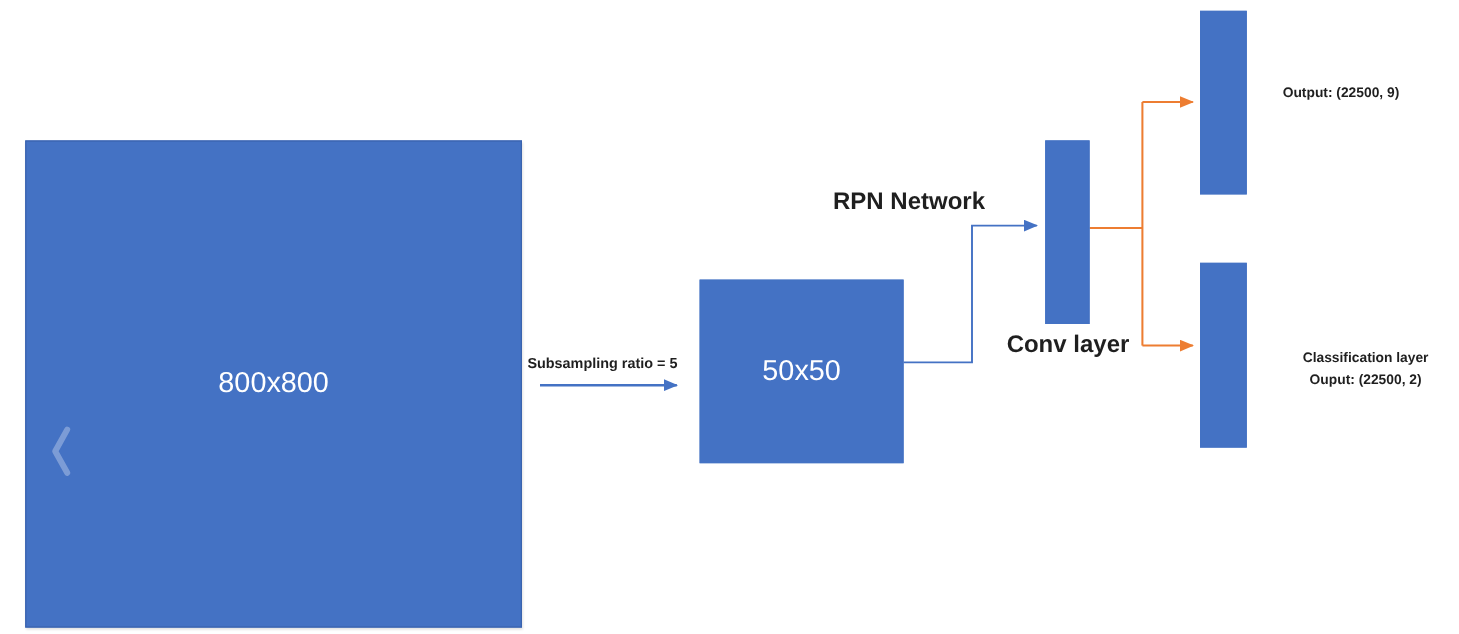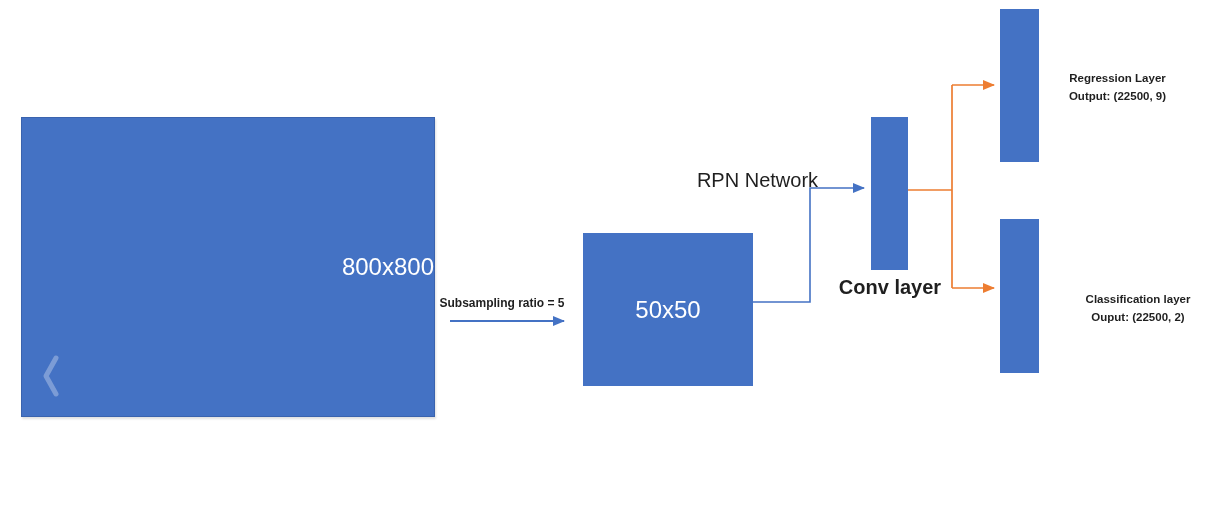--- a/index.html
+++ b/index.html
@@ -29,24 +29,23 @@
   .head-orange{fill:var(--connector-orange);}
   .box{
     position:absolute;
     background:var(--shape-blue);
     border:1px solid var(--shape-border);
     display:flex;align-items:center;justify-content:center;
     color:#ffffff;
   }
   .box-label{color:#ffffff;}
   .input-box{
-    left:21px;top:117px;width:414px;height:300px;
+    left:21px;top:117px;width:414px;height:406px;
     font-size:24px;
     box-shadow:1px 2px 2px rgba(0,0,0,0.12);
-    justify-content:flex-end;
   }
   .feature-box{
     left:583px;top:233px;width:170px;height:153px;
     font-size:24px;
     border-color:var(--shape-blue);
   }
   .bar{
     position:absolute;
     background:var(--shape-blue);
     border:1px solid var(--shape-blue);
@@ -60,22 +59,22 @@
   .lbl{
     position:absolute;
     text-align:center;
     color:var(--text-dark);
   }
   .subsampling-lbl{
     left:436px;top:296px;width:132px;
     font-size:12px;font-weight:600;line-height:14px;
   }
   .rpn-lbl{
-    left:680px;top:168px;width:155px;
-    font-size:20px;font-weight:400;line-height:24px;
+    left:680px;top:156px;width:155px;
+    font-size:20px;font-weight:700;line-height:24px;
   }
   .conv-lbl{
     left:830px;top:275px;width:120px;
     font-size:20px;font-weight:700;line-height:24px;
   }
   .output-lbl{
     font-size:11.5px;font-weight:600;line-height:17.5px;
   }
   .regression-lbl{left:1040px;top:70px;width:155px;}
   .classification-lbl{left:1058px;top:291px;width:160px;}
@@ -118,21 +117,20 @@
     <span class="box-label">50x50</span>
   </div>
 
   <div class="lbl rpn-lbl">RPN Network</div>
 
   <div class="bar conv-bar"></div>
   <div class="lbl conv-lbl">Conv layer</div>
 
   <div class="bar regression-bar"></div>
   <div class="lbl output-lbl regression-lbl">
-    <div>Regression Layer</div>
     <div>Output: (22500, 9)</div>
   </div>
 
   <div class="bar classification-bar"></div>
   <div class="lbl output-lbl classification-lbl">
     <div>Classification layer</div>
     <div>Ouput: (22500, 2)</div>
   </div>
 
 </div>

